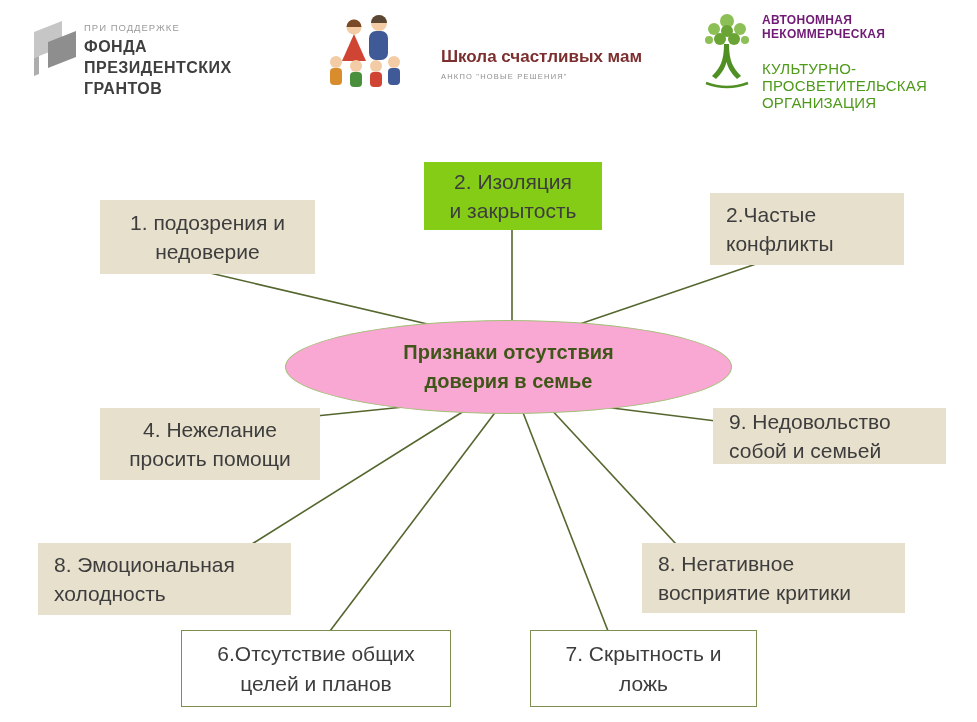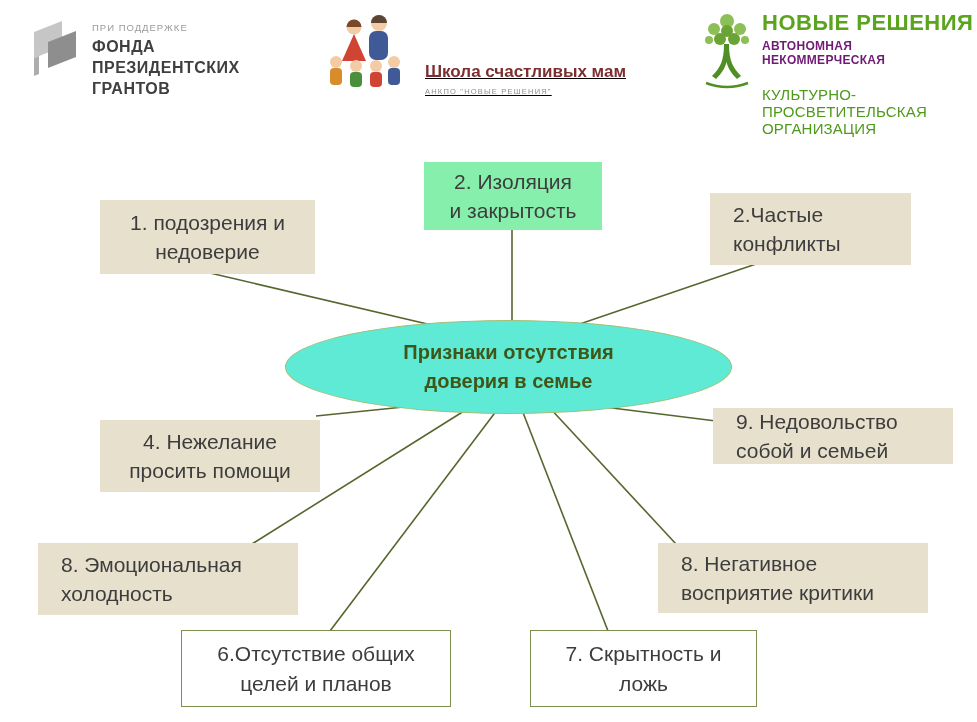--- a/index.html
+++ b/index.html
@@ -3,47 +3,47 @@
 <meta charset="utf-8">
 <style>
   html,body { margin:0; padding:0; background:#ffffff; }
   body { font-family:"Liberation Sans", sans-serif; }
   .slide {
     position:relative; width:977px; height:722px; background:#ffffff;
     overflow:hidden;
   }
   
   .logo-strip { position:absolute; left:0; top:0; width:977px; height:112px; }
-  .grants { position:absolute; left:28px; top:16px; display:flex; gap:8px; }
+  .grants { position:absolute; left:28px; top:16px; display:flex; }
   .grants-text { margin-top:6px; }
   .grants-support { font-size:9.5px; color:#9b9b9b; letter-spacing:1px; margin-bottom:4px; }
   .grants-name { font-size:16px; font-weight:bold; color:#3f3f3f; line-height:1.3; white-space:pre-line; letter-spacing:0.5px; }
-  .school { position:absolute; left:323px; top:10px; display:flex; gap:14px; align-items:flex-end;text-decoration:underline; }
+  .school { position:absolute; left:323px; top:10px; display:flex; gap:30px; align-items:center; }
   .school-text { margin-top:22px; }
   .school-title { font-size:17px; font-weight:bold; color:#7d2e2e; }
   .school-sub { font-size:7.5px; color:#8f8f8f; letter-spacing:1.2px; margin-top:5px; }
   .org { position:absolute; left:700px; top:6px; display:flex; gap:8px; align-items:flex-start; }
   .org-text { margin-top:4px; }
   .org-title { font-size:22px; font-weight:bold; color:#5aa41e; letter-spacing:0.5px; }
   .org-line1 { font-size:12px; font-weight:bold; color:#701a75; margin-top:3px; letter-spacing:0.3px; }
   .org-line2 { font-size:15px; font-weight:normal; color:#4e9a1a; margin-top:19px; letter-spacing:0.2px; }
   
   .lines { position:absolute; left:0; top:0; pointer-events:none; }
   .node {
     position:absolute; display:flex; align-items:center;
     font-size:21px; color:#3d3d3d; line-height:1.4; white-space:pre-line;
   }
   .beige { background:#e7e0cd; }
-  .white { background:#86efac; }
+  .white { background:#84cc16; }
   .outlined { background:#ffffff; border:1.5px solid #7d8f4e; }
   .center-text { justify-content:center; text-align:center; }
-  .left-text { justify-content:flex-start; text-align:left; padding-left:23px; }
+  .left-text { justify-content:flex-start; text-align:left; padding-left:16px; }
   .ellipse {
     position:absolute; left:285px; top:320px; width:445px; height:92px;
-    background:#5eead4; border:1.5px solid #a2bf77; border-radius:50%;
+    background:#f9a8d4; border:1.5px solid #a2bf77; border-radius:50%;
     display:flex; align-items:center; justify-content:center;
     font-size:20px; font-weight:bold; color:#3f5618; text-align:center;
     white-space:pre-line; line-height:1.45;
   }
 </style>
 </head>
 <body>
 
 <div class="slide">
 
@@ -103,21 +103,20 @@
           <g fill="#6aa434">
             <circle cx="20" cy="33" r="6"></circle>
             <circle cx="34" cy="33" r="6"></circle>
             <circle cx="27" cy="25" r="6"></circle>
           </g>
           <path d="M24 38 C24 55 20 62 12 70 L16 73 C22 67 25 62 26.5 56 C28 62 31 67 37 73 L41 70 C33 62 29 55 29 38 Z" fill="#4f8f24"></path>
           <path d="M6 77 q21 8 42 0" stroke="#4f8f24" fill="none" stroke-width="2.5"></path>
         </svg>
       </span>
       <div class="org-text">
-        <div class="org-title">НОВЫЕ РЕШЕНИЯ</div>
         <div class="org-line1">АВТОНОМНАЯ НЕКОММЕРЧЕСКАЯ</div>
         <div class="org-line2">КУЛЬТУРНО-ПРОСВЕТИТЕЛЬСКАЯ ОРГАНИЗАЦИЯ</div>
       </div>
     </div>
 
   </div>
 
   <svg class="lines" width="977" height="722">
     <g stroke="#55662e" stroke-width="1.6">
       <line x1="210" y1="273" x2="470" y2="334"></line>
@@ -137,30 +136,30 @@
 
   <div class="node beige center-text" style="left:100px; top:200px; width:215px; height:74px;text-align:center;">1. подозрения и
 недоверие</div>
 
   <div class="node white center-text" style="left:424px; top:162px; width:178px; height:68px;">2. Изоляция
 и закрытость</div>
 
   <div class="node beige left-text" style="left:710px; top:193px; width:178px; height:72px;">2.Частые
 конфликты</div>
 
-  <div class="node beige center-text" style="left:100px; top:420px; width:220px; height:72px;">4. Нежелание
+  <div class="node beige center-text" style="left:100px; top:408px; width:220px; height:72px;">4. Нежелание
 просить помощи</div>
 
   <div class="node beige left-text" style="left:713px; top:408px; width:217px; height:56px;">9. Недовольство
 собой и семьей</div>
 
   <div class="node beige left-text" style="left:38px; top:543px; width:237px; height:72px;">8. Эмоциональная
 холодность</div>
 
-  <div class="node beige left-text" style="left:658px; top:543px; width:247px; height:70px;">8. Негативное
+  <div class="node beige left-text" style="left:642px; top:543px; width:247px; height:70px;">8. Негативное
 восприятие критики</div>
 
   <div class="node outlined center-text" style="left:181px; top:630px; width:268px; height:75px;">6.Отсутствие общих
 целей и планов</div>
 
   <div class="node outlined center-text" style="left:530px; top:630px; width:225px; height:75px;">7. Скрытность и
 ложь</div>
 
 </div>
 

